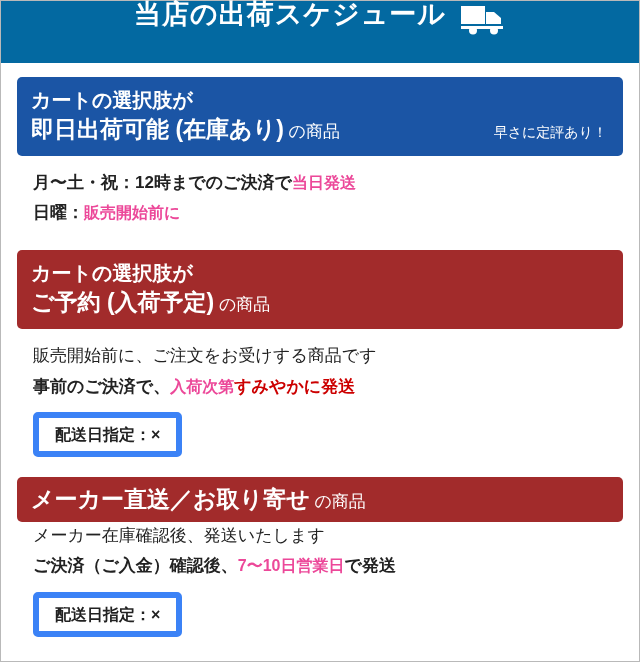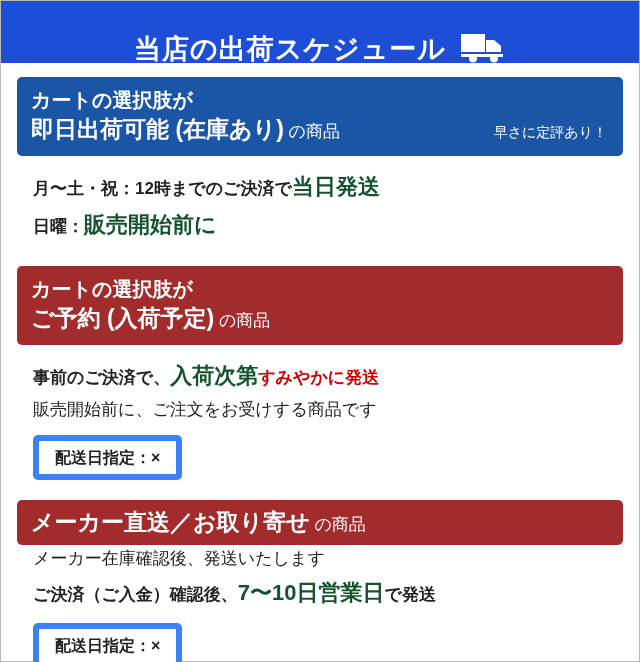--- a/index.html
+++ b/index.html
@@ -18,23 +18,23 @@
     width: 640px;
     height: 662px;
     box-sizing: border-box;
     border: 1px solid #b9b9b9;
     background: #ffffff;
     position: relative;
   }
   
   .header {
     height: 62px;
-    background: #1d4ed8;
+    background: #0369a1;
     display: flex;
-    align-items: flex-end;
+    align-items: flex-start;
     justify-content: center;
     gap: 14px;
   }
   .header-title {
     color: #ffffff;
     font-size: 27px;
     font-weight: bold;
     letter-spacing: 1px;
     line-height: 1;
   }
@@ -100,23 +100,23 @@
     line-height: 1.55;
     margin: 0 0 4px 0;
     white-space: nowrap;
   }
   .line.plain { font-weight: normal; }
   .hl {
     color: #cc0000;
     font-weight: bold;
   }
   .hl-lg {
-    color: #14532d;
+    color: #ec4899;
     font-weight: bold;
-    font-size: 22px;
+    font-size: 16px;
   }
   
   .pill {
     display: inline-block;
     margin: 8px 0 0 0;
     padding: 7px 16px;
     border: 6px solid #3b82f6;
     border-radius: 5px;
     background: #ffffff;
     font-size: 16px;
@@ -158,22 +158,22 @@
     </div>
 
     <div class="spacer-20"></div>
 
     <div class="band red">
       <p class="band-sub">カートの選択肢が</p>
       <p class="band-main"><span>ご予約 (入荷予定)</span><span class="small"> の商品</span></p>
     </div>
 
     <div class="details">
+      <p class="line plain">販売開始前に、ご注文をお受けする商品です</p>
       <p class="line"><span>事前のご決済で、</span><span class="hl-lg">入荷次第</span><span class="hl">すみやかに発送</span></p>
-      <p class="line plain">販売開始前に、ご注文をお受けする商品です</p>
       <div class="pill">配送日指定：×</div>
     </div>
 
     <div class="spacer-20"></div>
 
     <div class="band red single">
       <p class="band-main"><span>メーカー直送／お取り寄せ</span><span class="small"> の商品</span></p>
     </div>
 
     <div class="details tight">

